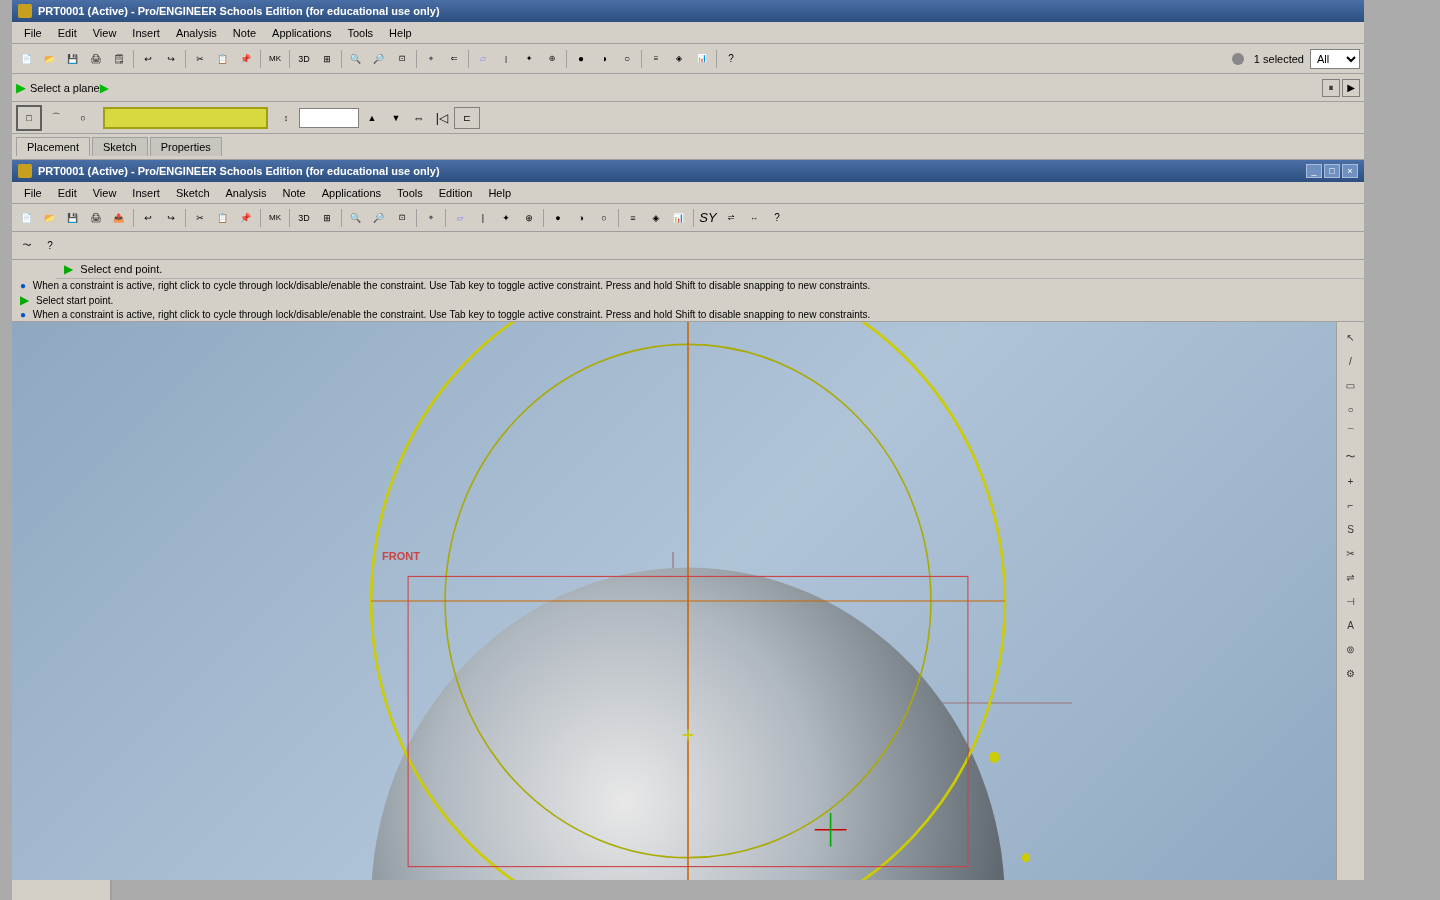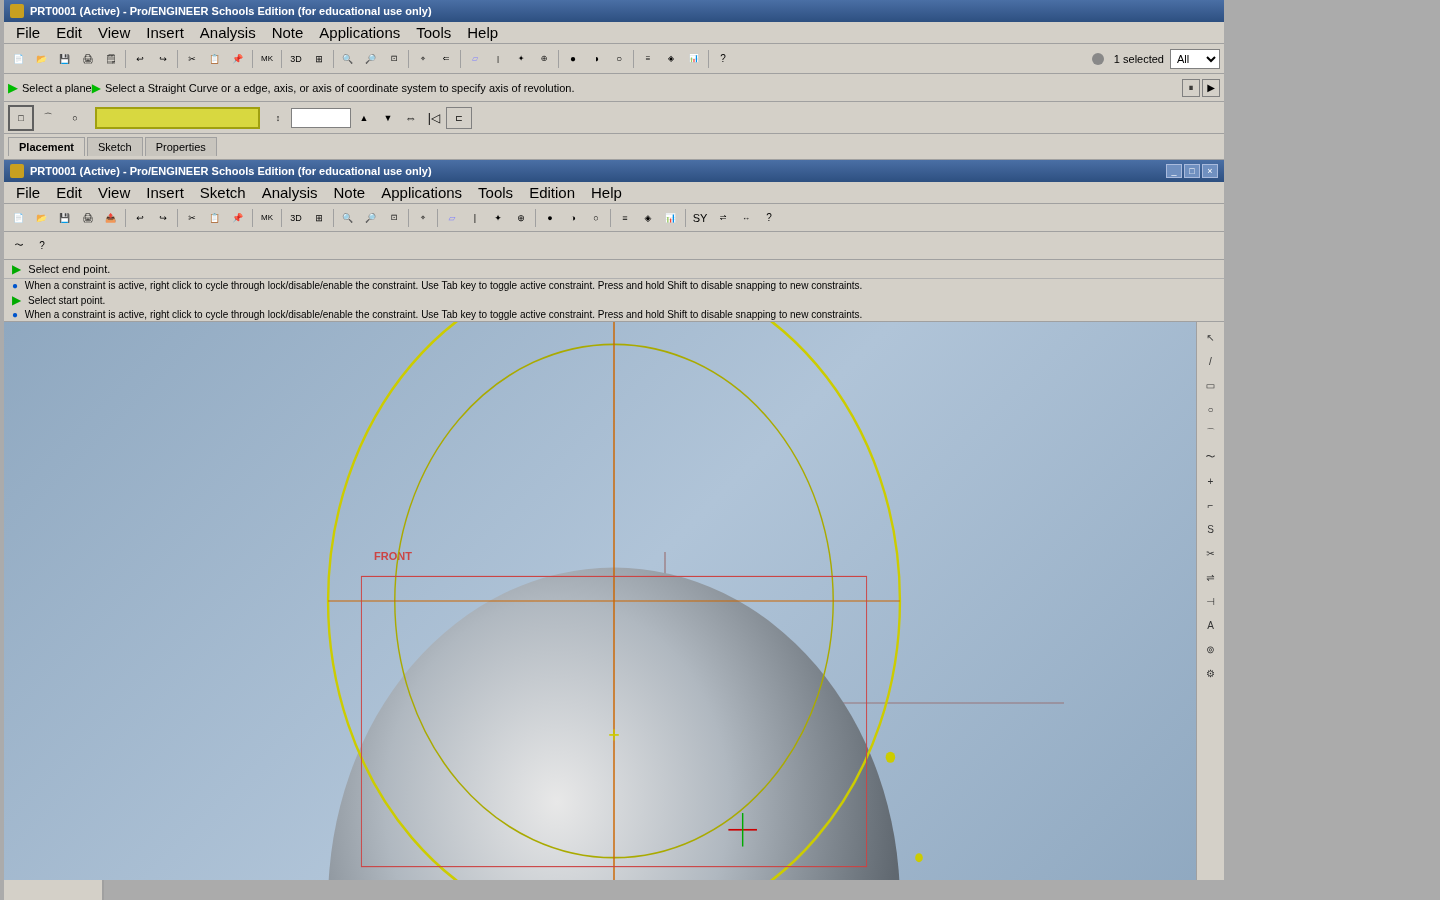--- a/index.html
+++ b/index.html
@@ -52,21 +52,21 @@
     .menu-bar {
       background: #d4d0c8;
       height: 22px;
       display: flex;
       align-items: center;
       padding: 0 4px;
       border-bottom: 1px solid #a0a0a0;
     }
     .menu-item {
       padding: 2px 8px;
-      font-size: 15px;
+      font-size: 11px;
       color: #000;
       cursor: pointer;
       white-space: nowrap;
     }
 
     
     .toolbar {
       background: #d4d0c8;
       display: flex;
       align-items: center;
@@ -124,22 +124,22 @@
       padding: 2px 4px 2px 12px;
       font-size: 10px;
       color: #000;
       white-space: nowrap;
       overflow: hidden;
     }
 
     
     .outer-app {
       position: absolute;
-      top: 0; left: 4px;
-      width: 1220px;
+      top: 0; left: 12px;
+      width: 1352px;
       height: 900px;
     }
 
     
     .inner-window {
       position: absolute;
       top: 180px;
       left: 96px;
       width: 1344px;
       height: 720px;
@@ -195,21 +195,21 @@
       padding: 3px 10px;
       font-size: 11px;
       background: #c8c5be;
       border: 1px solid #a0a0a0;
       border-bottom: none;
       cursor: pointer;
       margin-right: 2px;
     }
     .feature-tab.active {
       background: #d4d0c8;
-      font-weight: bold;
+      font-weight: normal;
     }
     .selected-icon {
       width: 12px; height: 12px;
       background: #888;
       border-radius: 50%;
       margin-right: 4px;
       display: inline-block;
     }
 
     
@@ -243,20 +243,21 @@
       min-width: 90px;
     }
 
     
     .info-msg-bar {
       background: #d4d0c8;
       padding: 2px 8px;
       font-size: 11px;
       border-bottom: 1px solid #b0b0b0;
       color: #000;
+      margin-left: 44px;
     }
     .constraint-msg {
       padding: 1px 8px;
       font-size: 10px;
       color: #000;
     }
 
     
     .pause-play-area {
       margin-left: auto;
@@ -351,21 +352,20 @@
       <select class="filter-dropdown">
         <option>All</option>
       </select>
     </div>
   </div>
 
   <div class="outer-toolbar-row">
     <span class="green-arrow-big">▶</span>
     <span style="font-size:11px; margin-right:0;">Select a plane</span>
     <span style="color:#00bb00; font-size:12px; margin-right:4px;">▶</span>
-    <span style="font-size:11px;">Select a  Straight Curve or a edge, axis, or axis of coordinate system to specify axis of revolution.</span>
     <div class="pause-play-area">
       <button class="pause-btn">⏸</button>
       <button class="pause-btn">▶</button>
     </div>
   </div>
 
   <div class="toolbar" style="height:32px; background:#d4d0c8; border-bottom:1px solid #a0a0a0;">
 
     <button class="toolbar-btn" style="width:26px;height:26px; border:2px solid #606060; background:#d4d0c8;">□</button>
     <button class="toolbar-btn" style="width:26px;height:26px;">⌒</button>
@@ -485,21 +485,21 @@
         <button class="toolbar-btn">⊕</button>
         <div class="toolbar-sep"></div>
         <button class="toolbar-btn">●</button>
         <button class="toolbar-btn">◑</button>
         <button class="toolbar-btn">○</button>
         <div class="toolbar-sep"></div>
         <button class="toolbar-btn">≡</button>
         <button class="toolbar-btn">◈</button>
         <button class="toolbar-btn">📊</button>
         <div class="toolbar-sep"></div>
-        <button class="toolbar-btn" style="font-size:11px;">SY</button>
+        <button class="toolbar-btn" style="font-size:13px;font-style:italic;">SY</button>
         <button class="toolbar-btn" style="font-size:8px;">⇌</button>
         <button class="toolbar-btn" style="font-size:8px;">↔</button>
         <button class="toolbar-btn" style="font-size:10px;">?</button>
       </div>
 
       <div class="toolbar" style="height:28px;">
         <button class="toolbar-btn" style="font-size:9px;">〜</button>
         <button class="toolbar-btn" style="font-size:10px;">?</button>
       </div>
 

